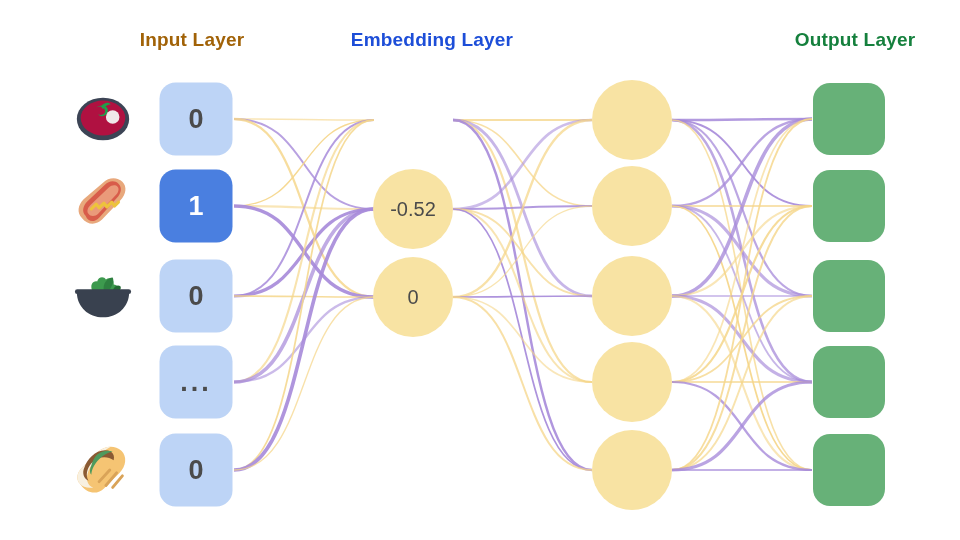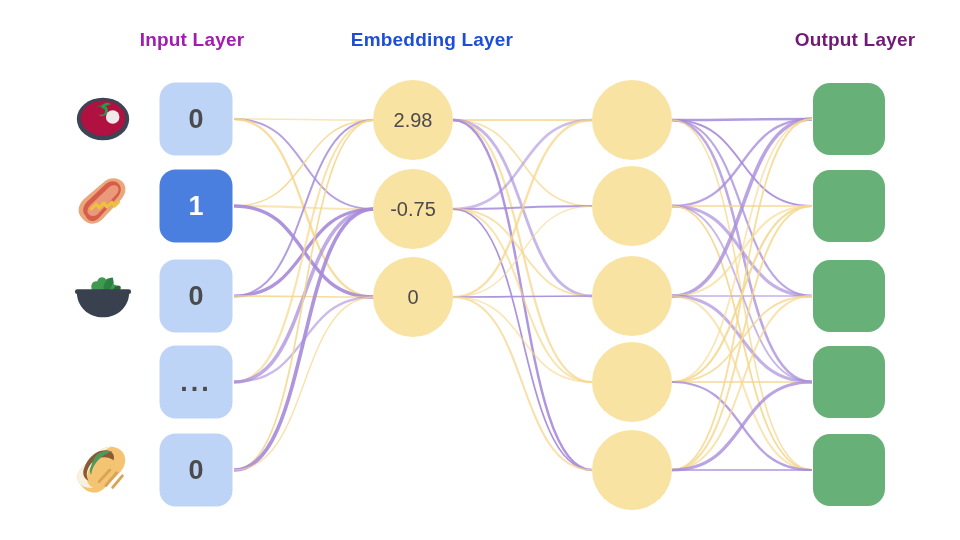--- a/index.html
+++ b/index.html
@@ -110,23 +110,23 @@
       <path d="M672,382 C749,382 735,382 812,382" stroke="#f5d68a" stroke-width="1.98" fill="none" opacity="0.68"></path>
       <path d="M672,382 C749,382 735,470 812,470" stroke="#a78bda" stroke-width="2.23" fill="none" opacity="0.81"></path>
       <path d="M672,470 C749,470 735,119 812,119" stroke="#f5d68a" stroke-width="1.81" fill="none" opacity="0.83"></path>
       <path d="M672,470 C749,470 735,206 812,206" stroke="#f5d68a" stroke-width="1.96" fill="none" opacity="0.80"></path>
       <path d="M672,470 C749,470 735,296 812,296" stroke="#f5d68a" stroke-width="1.97" fill="none" opacity="0.69"></path>
       <path d="M672,470 C749,470 735,382 812,382" stroke="#a78bda" stroke-width="3.18" fill="none" opacity="0.78"></path>
       <path d="M672,470 C749,470 735,470 812,470" stroke="#a78bda" stroke-width="2.02" fill="none" opacity="0.68"></path>
     </svg>
 
   <div id="titles" style="z-index: 5;">
-      <div class="layer-title" style="left: 192px; top: 29px; color: #a21caf; text-align: right;">Input Layer</div>
+      <div class="layer-title" style="left: 192px; top: 29px; color: #a16207; text-align: right;">Input Layer</div>
       <div class="layer-title" style="left: 432px; top: 29px; color: #1d4ed8;">Embedding Layer</div>
-      <div class="layer-title" style="left: 855px; top: 29px; color: #701a75;">Output Layer</div>
+      <div class="layer-title" style="left: 855px; top: 29px; color: #15803d;">Output Layer</div>
     </div>
   <div id="icons" style="z-index: 4;">
       <div class="emoji" style="left: 103px; top: 119px;">
     <svg viewBox="0 0 64 64">
       <ellipse cx="32" cy="32" rx="27" ry="22" fill="#3c4455"></ellipse>
       <ellipse cx="32" cy="31" rx="23" ry="18" fill="#b01141"></ellipse>
       <path d="M22 22c6-5 11-3 12 1 1 4-4 6-7 4 3 4 9 2 10-3 1-6-7-9-15-2z" fill="#1e9e4a"></path>
       <path d="M30 19c3-4 8-5 10-2-3 0-6 2-8 5z" fill="#1e9e4a"></path>
       <circle cx="42" cy="30" r="7" fill="#f0e9ea"></circle>
     </svg>
@@ -170,25 +170,22 @@
       </div>
       <div class="node in-box" style="left: 196px; top: 296px;">
         <span>0</span>
       </div>
       <div class="node in-box dots" style="left: 196px; top: 382px;">
         <span>...</span>
       </div>
       <div class="node in-box" style="left: 196px; top: 470px;">
         <span>0</span>
       </div>
-      <div class="node emb-circle" style="left: 413px; top: 120px;">
-        <span>2.98</span>
-      </div>
       <div class="node emb-circle" style="left: 413px; top: 209px;">
-        <span>-0.75</span>
+        <span>-0.52</span>
       </div>
       <div class="node emb-circle" style="left: 413px; top: 297px;">
         <span>0</span>
       </div>
       <div class="node hid-circle" style="left: 632px; top: 120px;"></div>
       <div class="node hid-circle" style="left: 632px; top: 206px;"></div>
       <div class="node hid-circle" style="left: 632px; top: 296px;"></div>
       <div class="node hid-circle" style="left: 632px; top: 382px;"></div>
       <div class="node hid-circle" style="left: 632px; top: 470px;"></div>
       <div class="node out-box" style="left: 849px; top: 119px;"></div>

